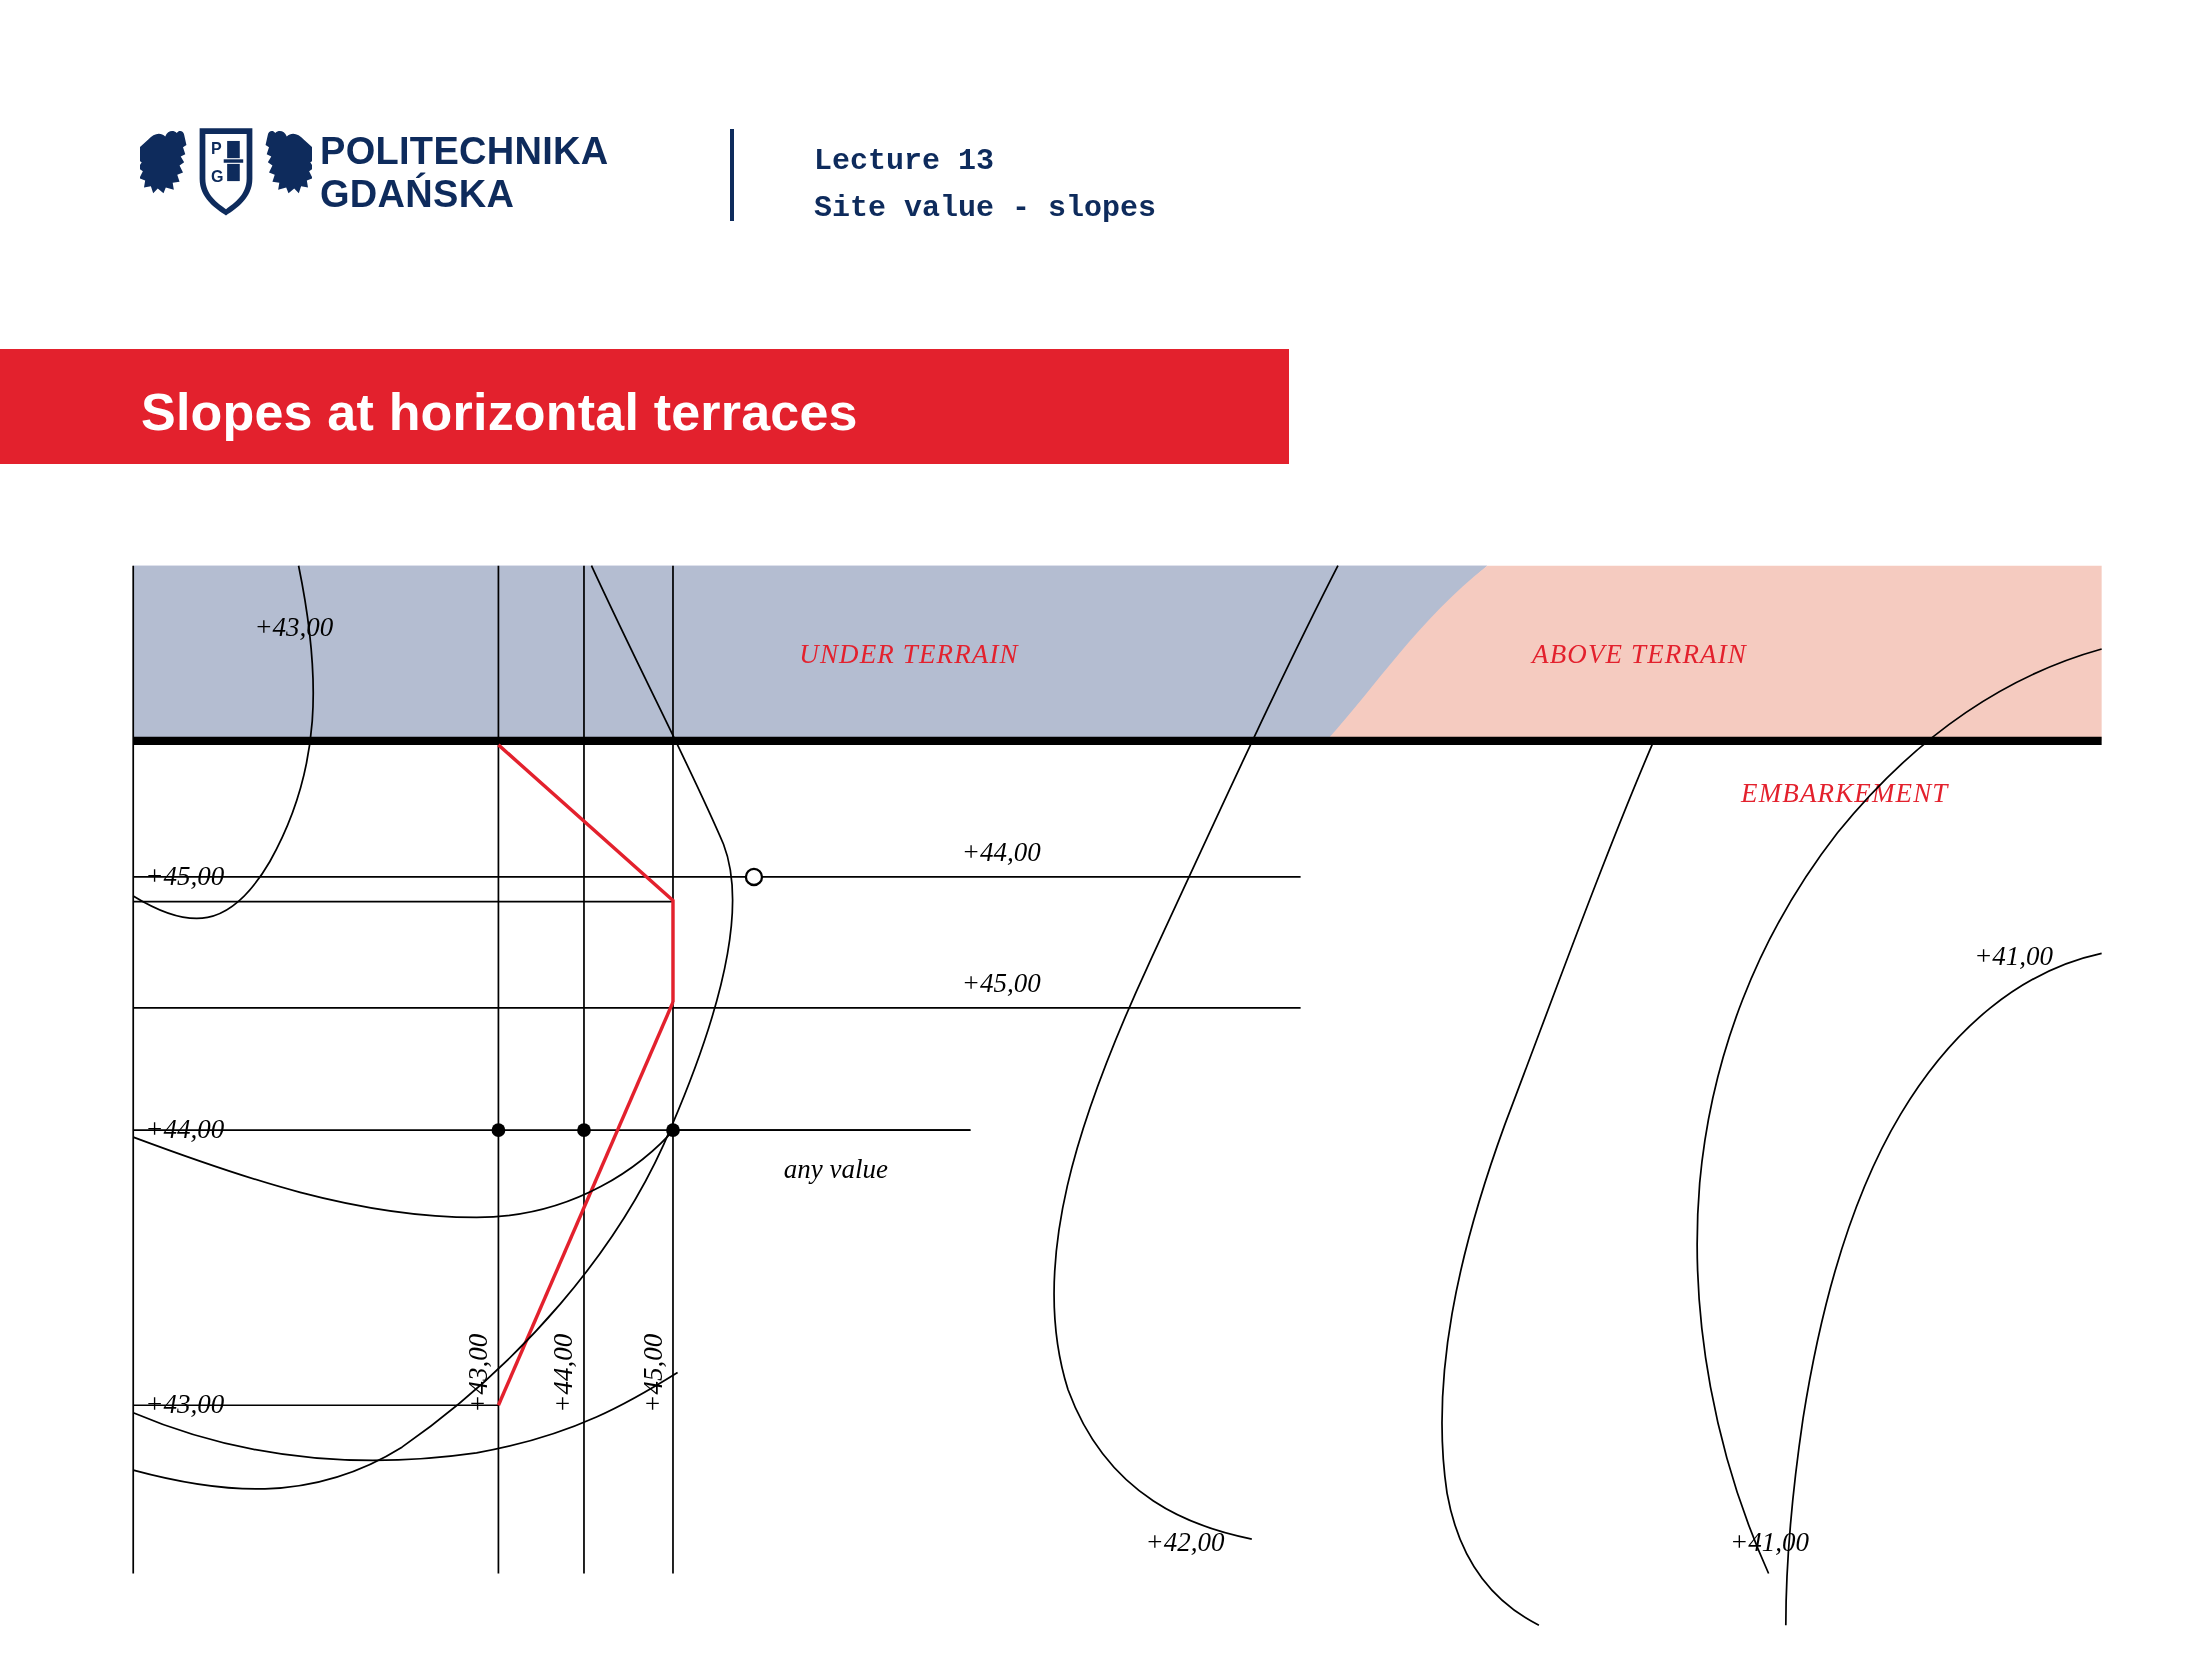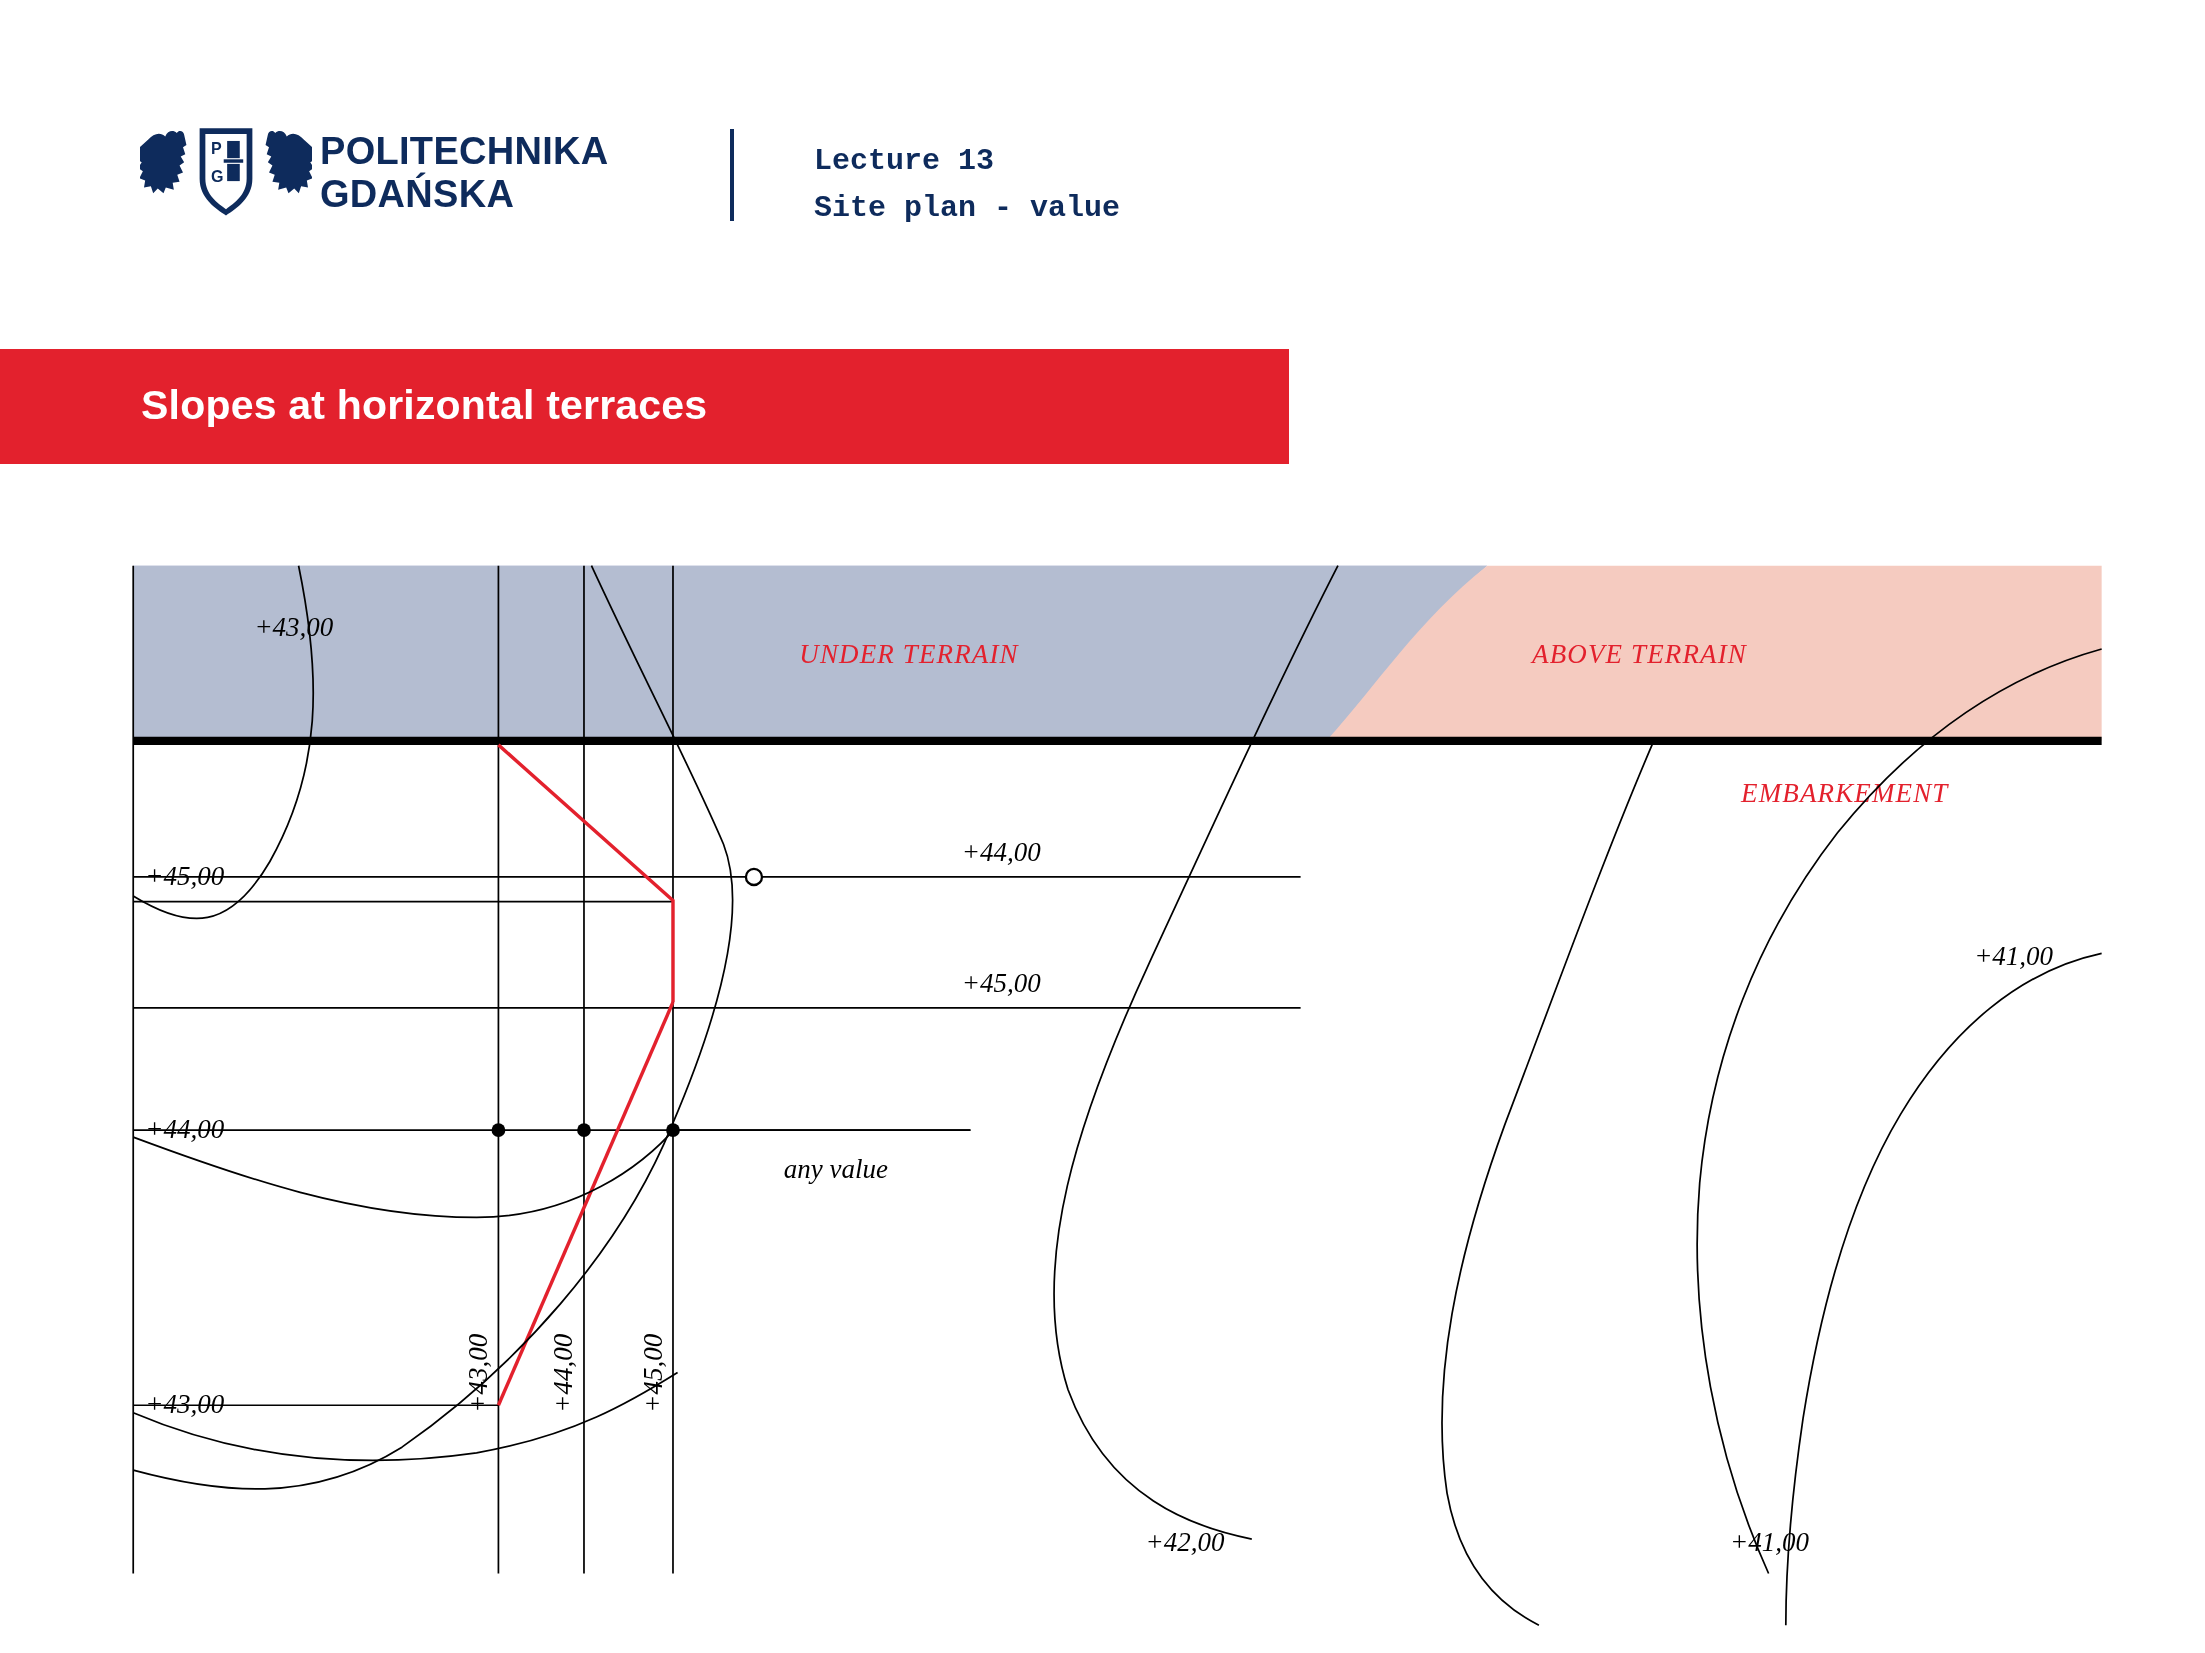--- a/index.html
+++ b/index.html
@@ -69,21 +69,21 @@
     top: 349px;
     width: 1289px;
     height: 115px;
     background: #e3212d;
   }
   #title-text {
     position: absolute;
     left: 141px;
     top: 382px;
     color: #ffffff;
-    font-size: 41px;
+    font-size: 52px;
     font-weight: bold;
     letter-spacing: 0.2px;
   }
 
   
   #drawing {
     position: absolute;
     left: 0;
     top: 0;
     width: 2205px;
@@ -134,21 +134,21 @@
       </svg>
     </div>
     <div id="university-name">POLITECHNIKA
 GDAŃSKA</div>
   </div>
 
   <div id="header-divider"></div>
 
   <div id="lecture-block">
     <div>Lecture 13</div>
-    <div>Site plan - value</div>
+    <div>Site value - slopes</div>
   </div>
 </div>
 
 <div id="title-bar"></div>
 <div id="title-text">Slopes at horizontal terraces</div>
 
 <svg id="drawing" viewBox="0 0 3840 2880" xmlns="http://www.w3.org/2000/svg">
 
   <path d="M232 985 H2590 C2480 1080 2420 1180 2330 1290 H232 Z" fill="#b4bdd1"></path>
   <path d="M232 985 H2590 L2590 985 C2460 1080 2400 1190 2310 1290 H232 Z" fill="#b4bdd1"></path>

